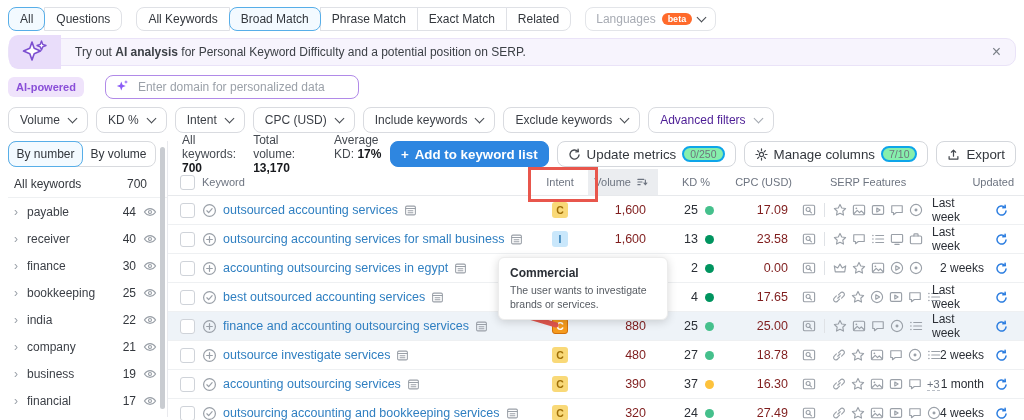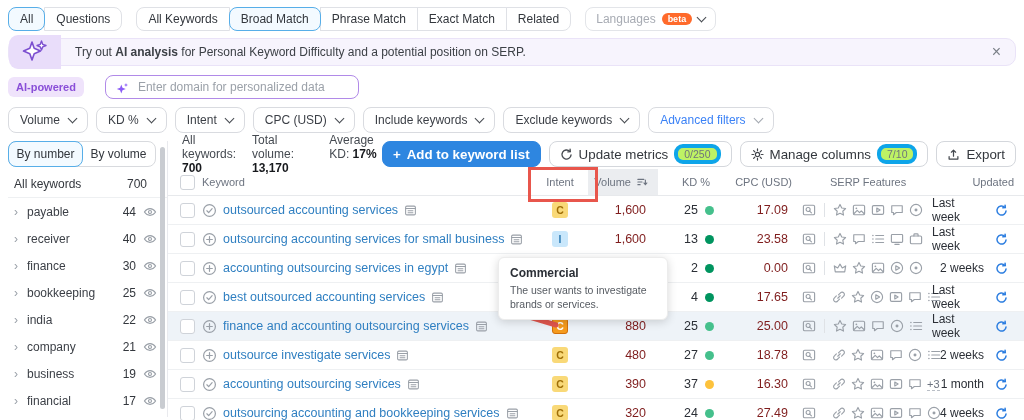--- a/index.html
+++ b/index.html
@@ -24,29 +24,29 @@
   
   .banner{margin:1px 8px 0;background:#f7f4fd;border:1px solid #eae3f8;border-radius:10px;
           display:flex;align-items:center;height:28px;position:relative;box-sizing:border-box}
   .banner-icon{width:52px;height:34px;background:#e9ddfa;border-radius:9px 0 0 9px;
                display:flex;align-items:center;justify-content:center}
   .banner-text{margin-left:14px;color:#3c4046}
   .banner-close{position:absolute;right:14px;color:#7a7f87;font-size:16px;line-height:1;cursor:pointer}
   
   .ai-row{display:flex;align-items:center;gap:21px;padding:9px 8px 5px}
   .ai-badge{background:#efe3fb;color:#8a4fd8;font-size:11px;font-weight:bold;padding:4px 8px;border-radius:6px}
-  .ai-input{display:flex;align-items:flex-end;gap:7px;border:1.5px solid #b18ae8;border-radius:8px;
+  .ai-input{display:flex;align-items:flex-start;gap:7px;border:1.5px solid #b18ae8;border-radius:8px;
             padding:3px 10px;width:232px;background:#fff}
   .ai-input input{border:none;outline:none;font-size:12px;color:#333;width:100%;font-family:inherit}
   .ai-input input::placeholder{color:#9ba1a9}
   
   .filter-row{display:flex;gap:8px;padding:3px 8px 8px}
   .fpill{display:flex;align-items:center;gap:9px;border:1px solid #d9dbe0;border-radius:8px;
          padding:5px 11px;color:#3b3f46;background:#fff;cursor:pointer;white-space:nowrap}
-  .fpill.muted{color:#3b82f6}
+  .fpill.muted{color:#4c1d95}
   .fpill.muted .chev{border-color:#a2a7af}
   
   .content{display:flex;align-items:flex-start}
   .sidebar{width:168px;min-width:168px;box-sizing:border-box;border-right:1px solid #e9eaee;
            padding-left:8px;position:relative;height:276px}
   .sb-scroll{position:absolute;right:2px;top:6px;height:262px;width:5px;background:#c9ccd1;border-radius:3px}
   .toggle{display:flex;border:1px solid #d8dade;border-radius:8px;height:26px;width:148px;box-sizing:border-box}
   .tg{flex:1;display:flex;align-items:center;justify-content:center;color:#33373d;cursor:pointer;border-radius:8px}
   .tg.sel{border:1px solid #57aee8;background:#f3faff;margin:-1px;z-index:1}
   .sb-all{display:flex;justify-content:space-between;align-items:center;height:26px;margin-top:4px;
@@ -57,21 +57,21 @@
   .sb-item .cnt{color:#33373d;margin-right:7px}
   
   .main{flex:1;position:relative}
   .toolbar{display:flex;align-items:center;height:26px;padding:0 8px 0 14px;justify-content:space-between}
   .stats{display:flex;gap:16px;color:#454a51}
   .stats b{color:#17191d}
   .actions{display:flex;gap:8px;align-items:center}
   .btn{display:flex;align-items:center;gap:6px;border:1px solid #d4d7dc;border-radius:8px;height:26px;
        padding:0 10px;color:#33373d;background:#fff;cursor:pointer;box-sizing:border-box;white-space:nowrap}
   .btn-blue{background:var(--accent-blue);border-color:var(--accent-blue);color:#fff;font-weight:bold}
-  .cnt-pill{border:4px solid #0ea5e9;border-radius:9px;padding:0 6px;font-size:10.5px;color:#6f747c;background:#bef264}
+  .cnt-pill{border:2px solid #0ea5e9;border-radius:9px;padding:0 6px;font-size:10.5px;color:#6f747c;background:#86efac}
   
   .thead,.trow{display:grid;grid-template-columns:34px 330px 56px 70px 62px 82px 130px auto;align-items:center}
   .thead{height:26px;color:#6d7480;font-size:11px;border-bottom:1px solid #e7e9ec;margin-top:2px}
   .trow{height:28px;border-bottom:1px solid #eef0f2}
   .trow.hl{background:#eef3f8}
   .cb{width:13px;height:13px;border:1px solid #cfd3d9;border-radius:3px;background:#fff;margin-left:12px;cursor:pointer}
   .c-kw{display:flex;align-items:center;gap:6px;overflow:hidden;padding-right:6px}
   .kwlink{color:var(--link-blue);text-decoration:none;font-size:12.5px;white-space:nowrap;cursor:pointer}
   .c-int{display:flex;justify-content:center}
   .int-badge{display:inline-flex;width:16px;height:16px;border-radius:3px;align-items:center;

